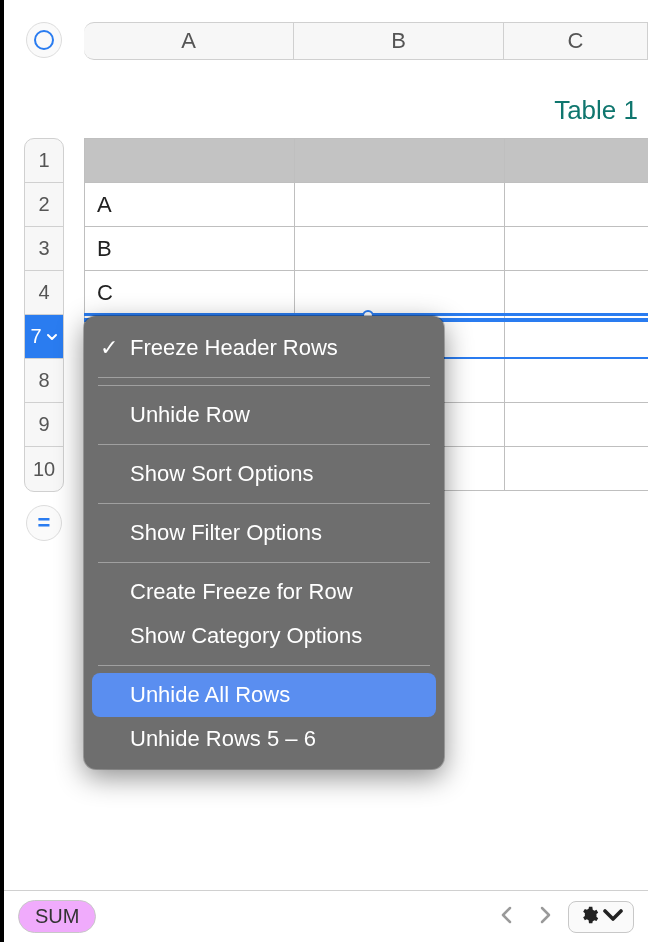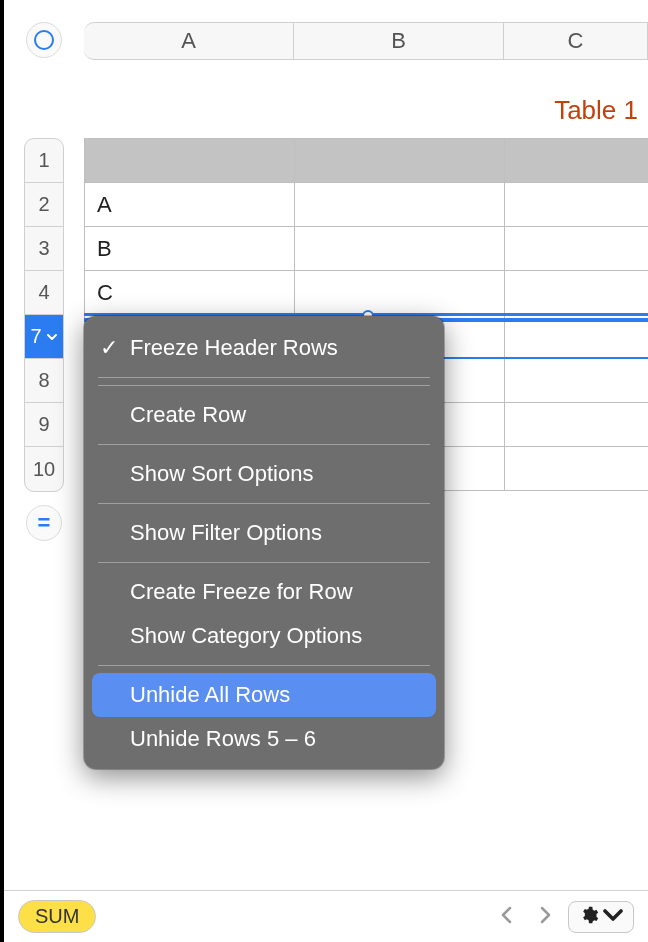--- a/index.html
+++ b/index.html
@@ -36,21 +36,21 @@
     border-right: 1px solid #d0d0d0;
     display: flex; align-items: center; justify-content: center;
     font-size: 22px; color: #555;
   }
   .col-header:last-child { border-right: none; flex: 1 1 auto; }
 
   
   .table-title {
     position: absolute;
     top: 95px; right: 10px;
-    font-size: 26px; color: #c2410c;
+    font-size: 26px; color: #0f766e;
   }
 
   
   .row-headers {
     position: absolute;
     top: 138px; left: 20px;
     width: 40px;
     border: 1px solid #d0d0d0;
     border-radius: 10px 10px 10px 10px;
     overflow: hidden;
@@ -182,21 +182,21 @@
     background: #fff;
     display: flex; align-items: center;
     padding: 0 14px;
     gap: 8px;
   }
   .sum-pill {
     border: 1px solid #c8c8c8;
     border-radius: 18px;
     padding: 4px 16px;
     font-size: 20px; color: #333;
-    background: #fde047;
+    background: #f0abfc;
   }
   .spacer { flex: 1; }
   .nav-btn {
     width: 30px; height: 30px;
     display: flex; align-items: center; justify-content: center;
     color: #7a7a7a; font-size: 24px;
     border-radius: 6px;
   }
   .gear-btn {
     border: 1px solid #c8c8c8;
@@ -295,21 +295,21 @@
 </div>
 
 <div class="context-menu">
   <div class="menu-item">
     <span class="check">✓</span>
     <span>Freeze Header Rows</span>
   </div>
   <div class="menu-sep"></div>
   <div class="menu-sep"></div>
   <div class="menu-item">
-    <span>Create Row</span>
+    <span>Unhide Row</span>
   </div>
   <div class="menu-sep"></div>
   <div class="menu-item">
     <span>Show Sort Options</span>
   </div>
   <div class="menu-sep"></div>
   <div class="menu-item">
     <span>Show Filter Options</span>
   </div>
   <div class="menu-sep"></div>

